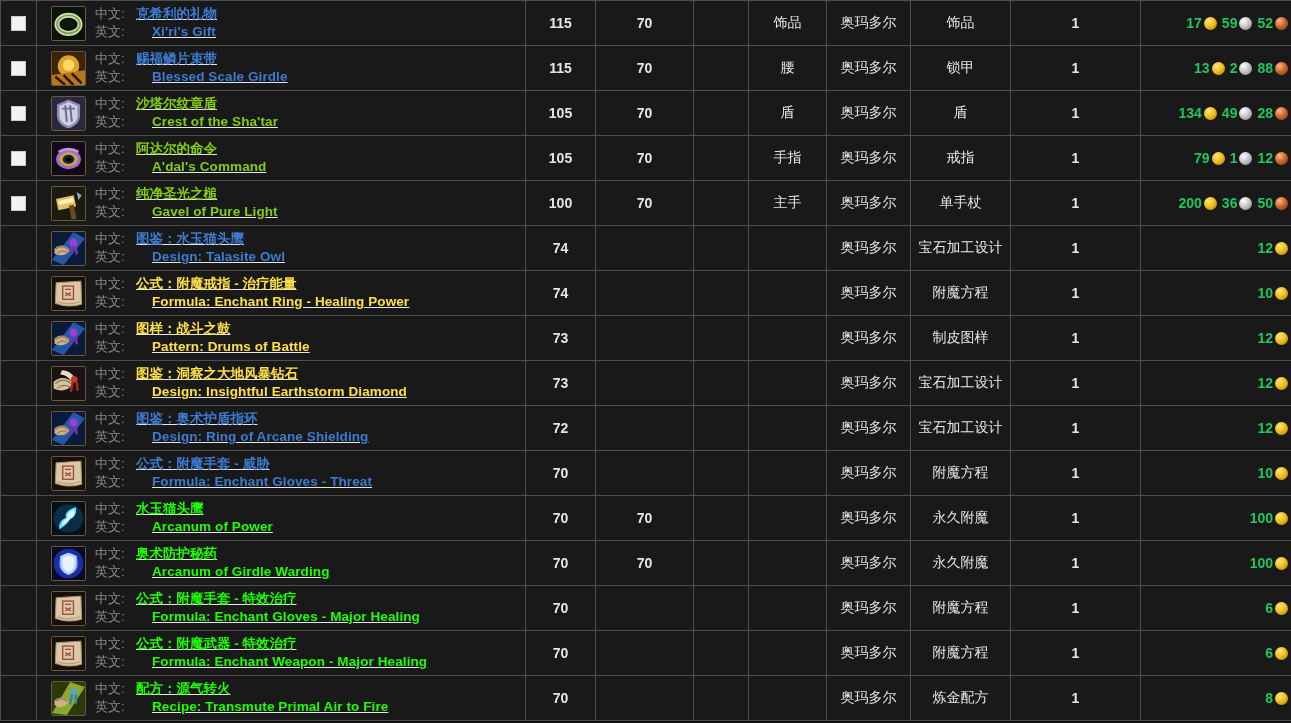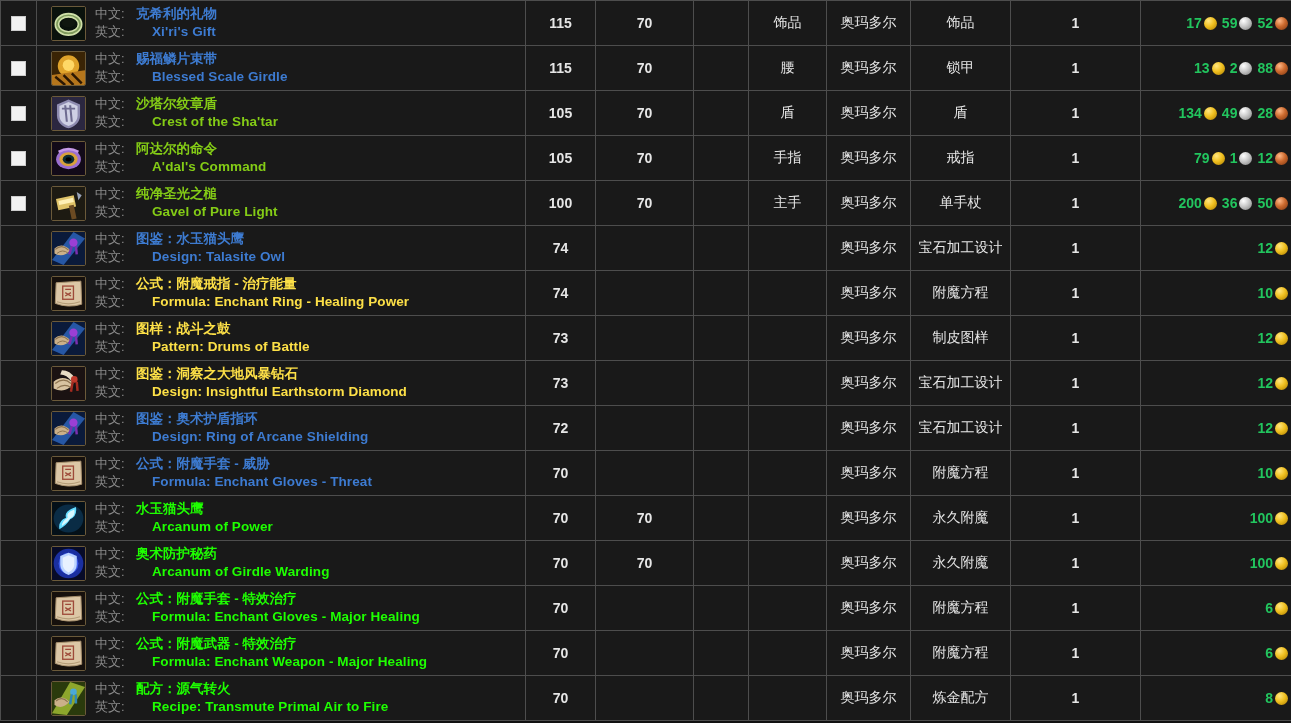--- a/index.html
+++ b/index.html
@@ -63,21 +63,21 @@
   .icon-box {
     width: 35px; height: 35px;
     flex: 0 0 35px;
     border: 1px solid #6b5a3a;
     position: relative;
     overflow: hidden;
     background: #000;
     border-radius: 2px;
   }
   .icon-box svg { display:block; width:100%; height:100%; }
-  .name-lines { line-height: 1.28; white-space: nowrap; }
+  .name-lines { line-height: 1.28; white-space: nowrap; text-decoration: underline; }
   .nrow { display: block; font-size: 13.5px; }
   .lang-label {
     color: #8a8a8a;
     display: inline-block;
     min-width: 41px;
     font-size: 13px;
   }
   .nm { font-weight: bold; }
   .nm.en { letter-spacing: 0.1px; margin-left: 16px; }
 

